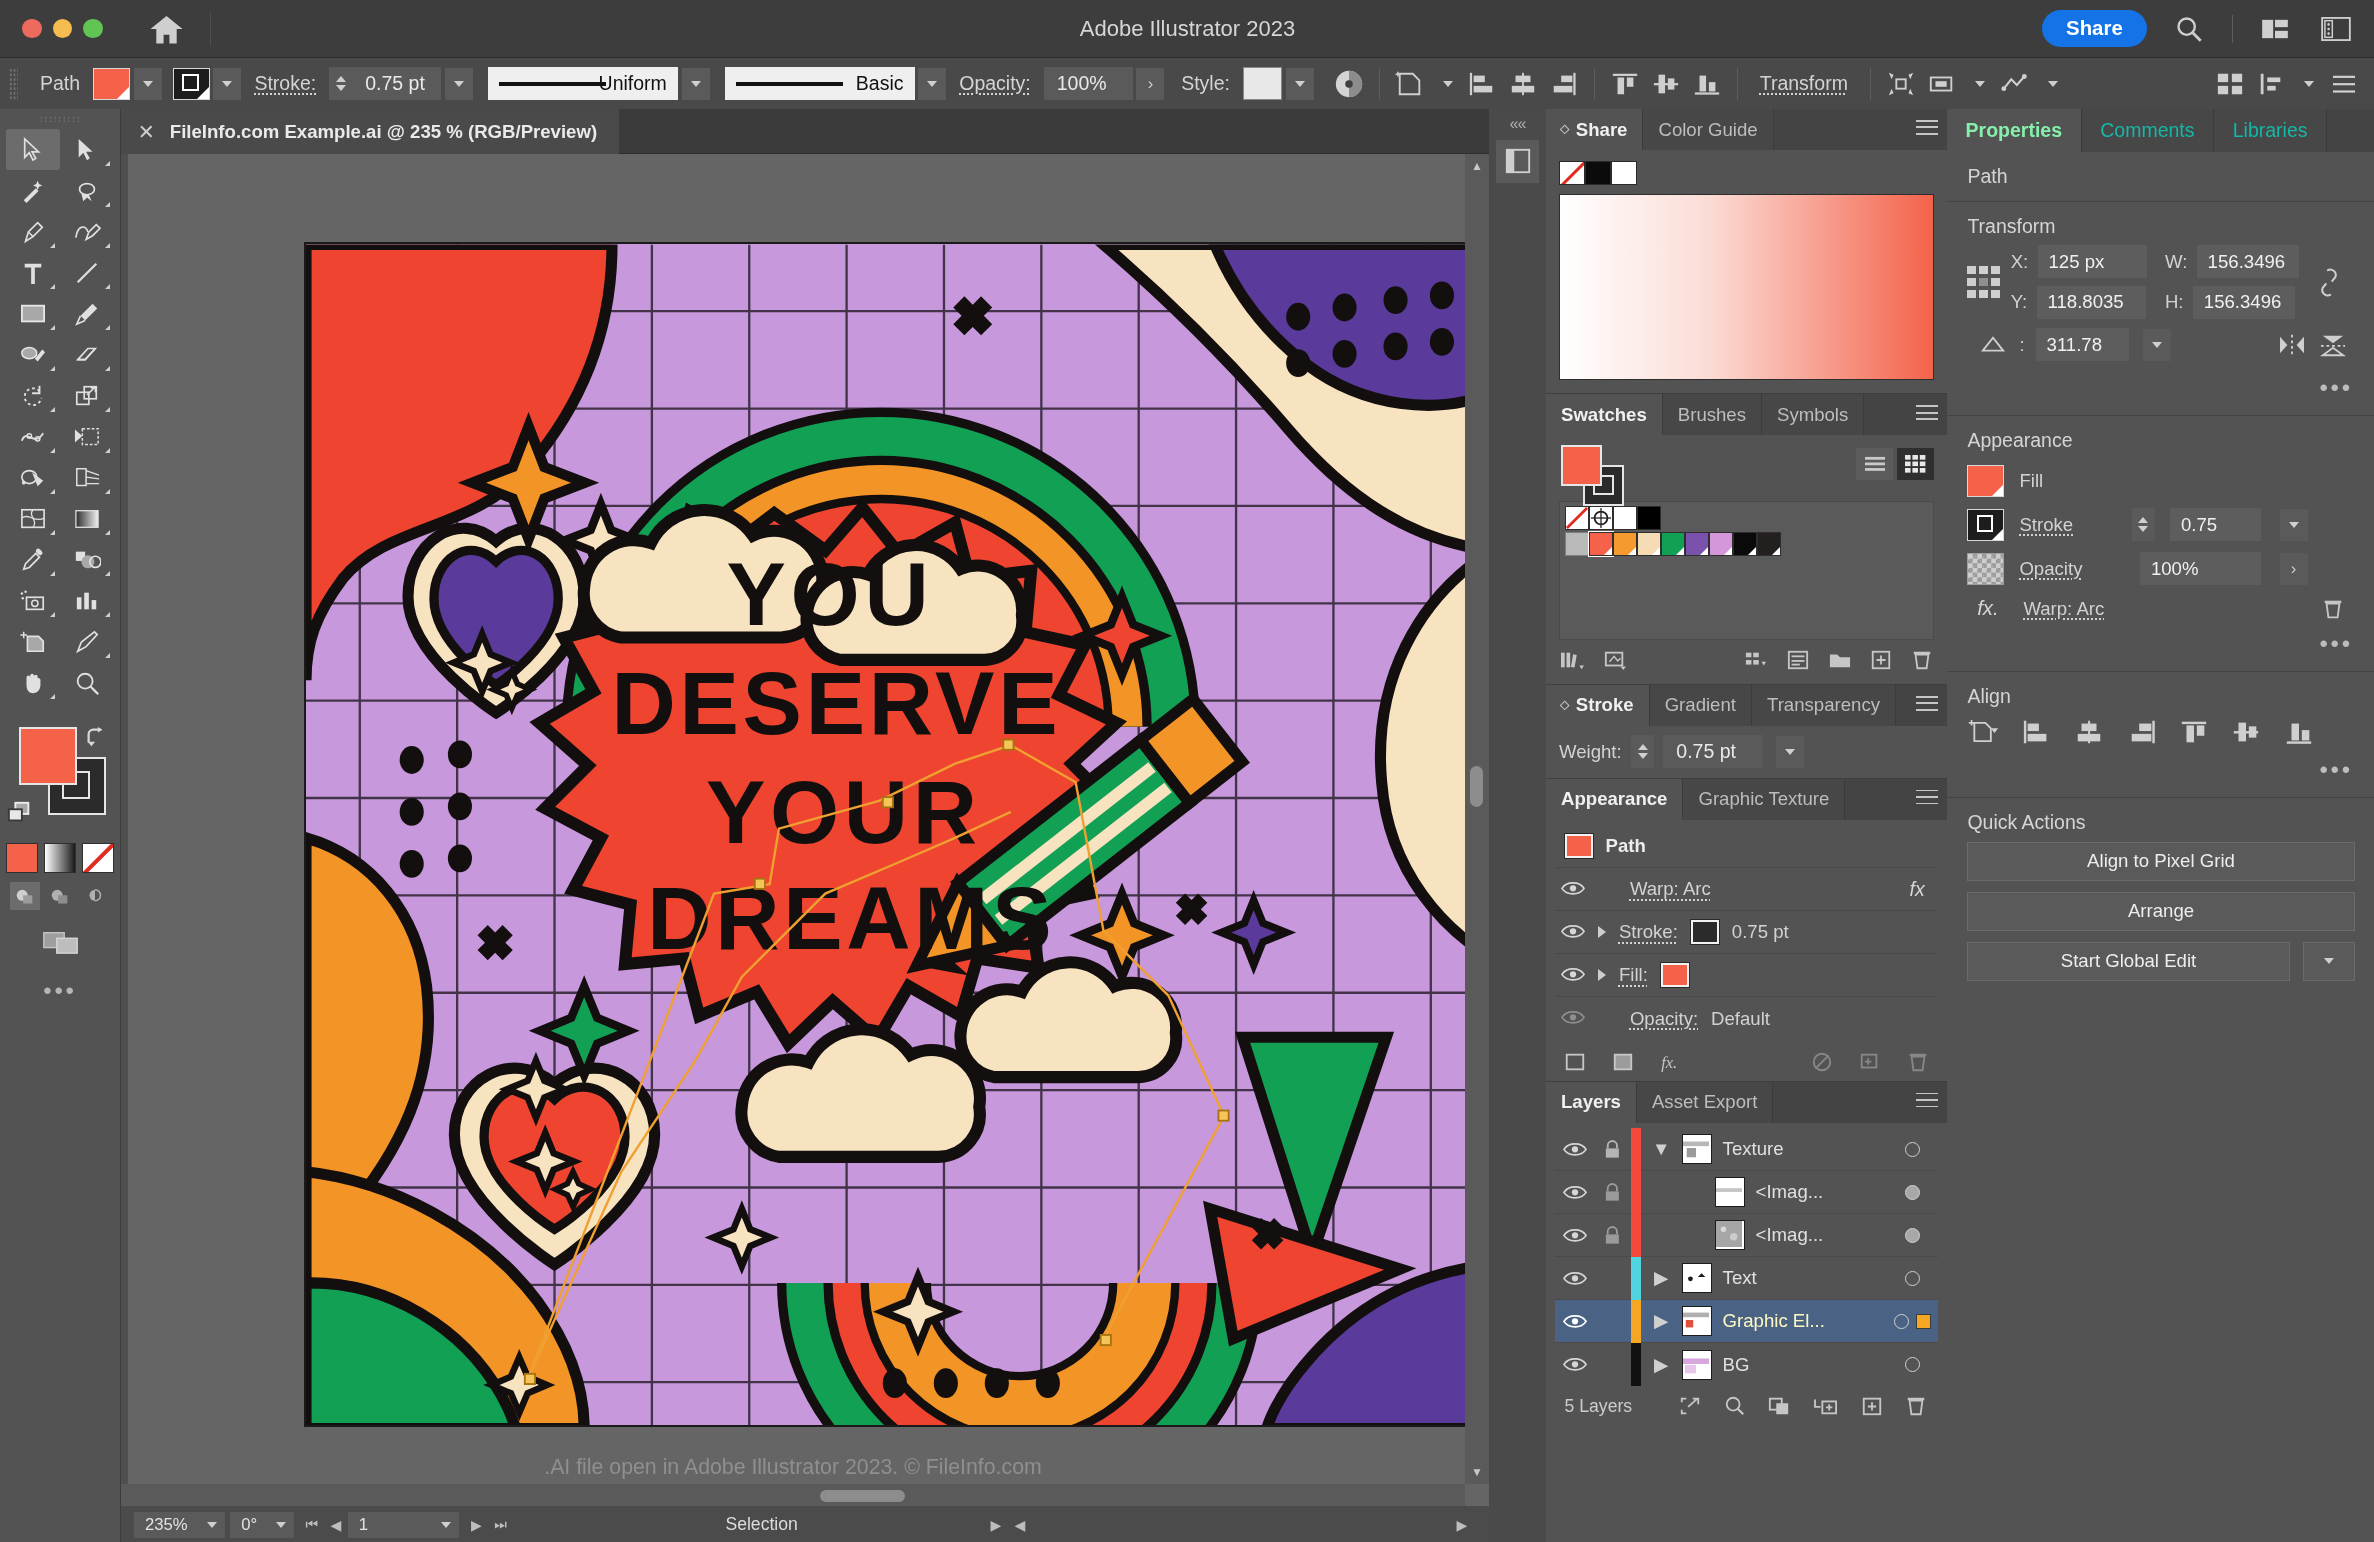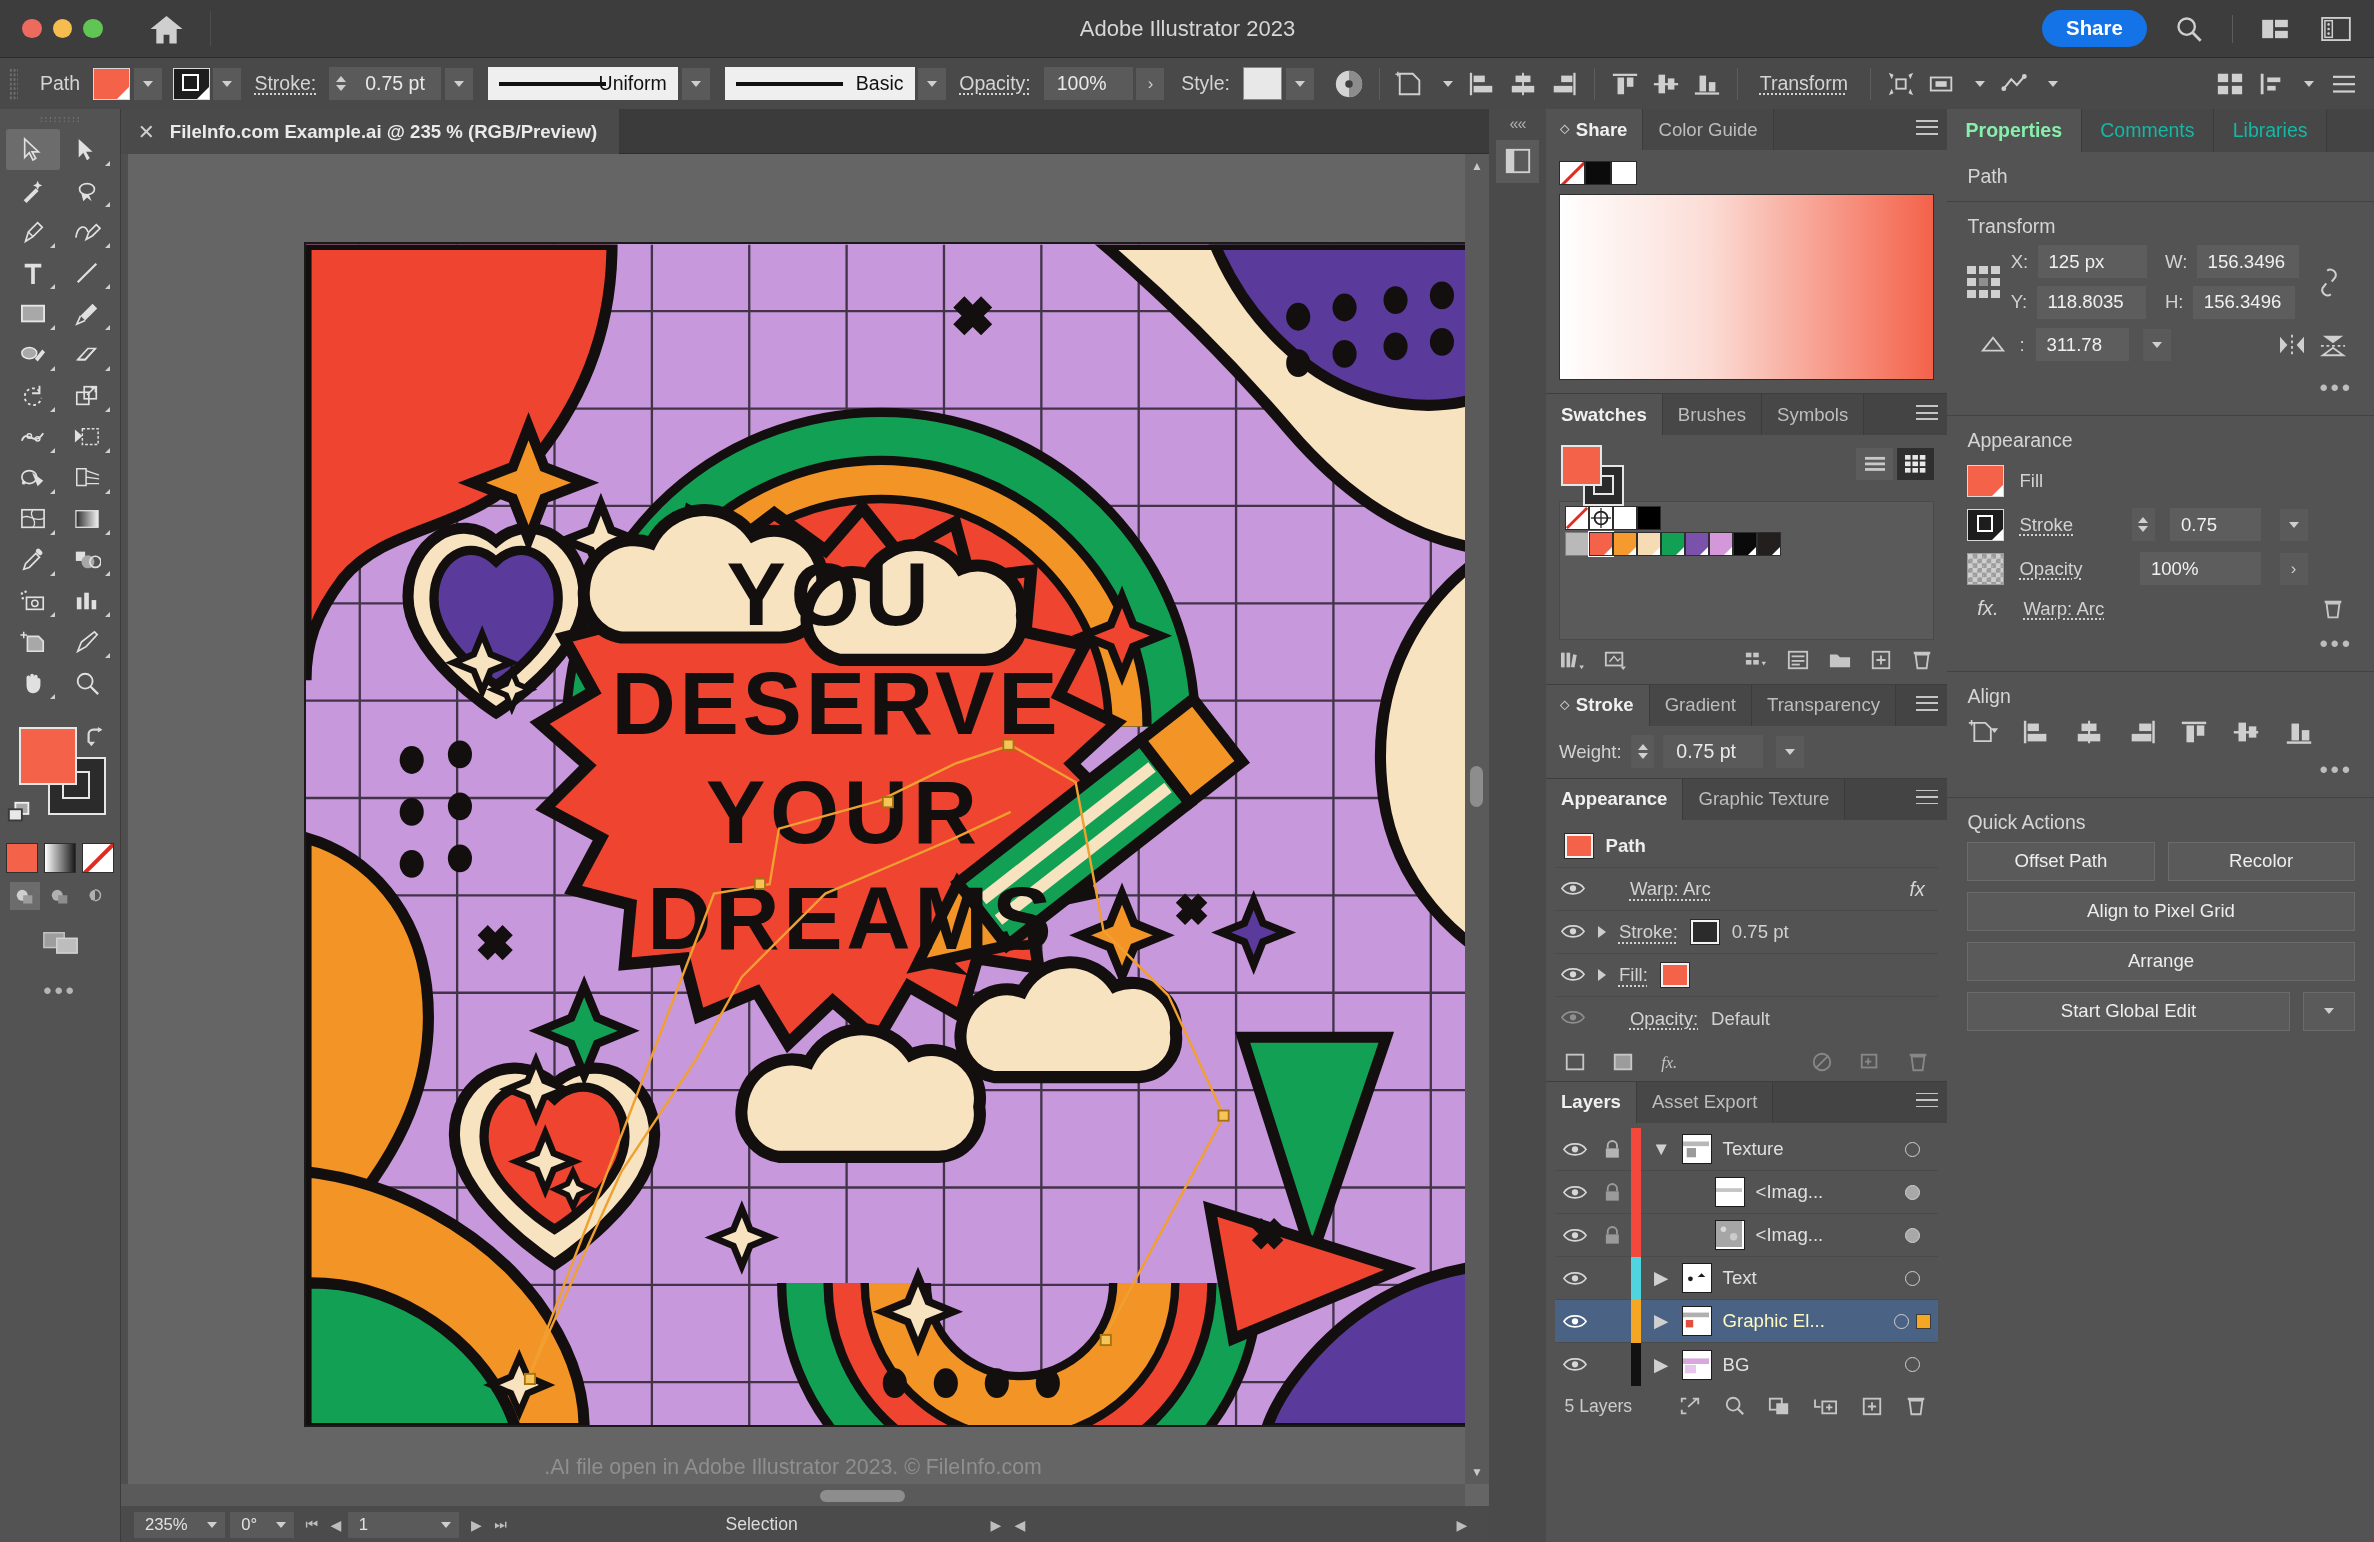--- a/index.html
+++ b/index.html
@@ -1676,24 +1676,20 @@
               <rect x="20" y="14" width="8" height="11" fill="#cfcfcf"></rect>
             </svg>
         </div>
       </div>
       <div class="ellipsis">•••</div>
     </div>
 
     <div>
       <div class="sectitle">Quick Actions</div>
       <div class="qrow">
-        <div class="qbtn" style="flex:1">Offset Path</div>
-        <div class="qbtn" style="flex:1">Recolor</div>
-      </div>
-      <div class="qrow">
         <div class="qbtn" style="flex:1">Align to Pixel Grid</div>
       </div>
       <div class="qrow">
         <div class="qbtn" style="flex:1">Arrange</div>
       </div>
       <div class="qrow">
         <div class="qbtn" style="flex:1">Start Global Edit</div>
         <div class="qbtn" style="width:52px">
             <div class="caret"></div>
           </div>

